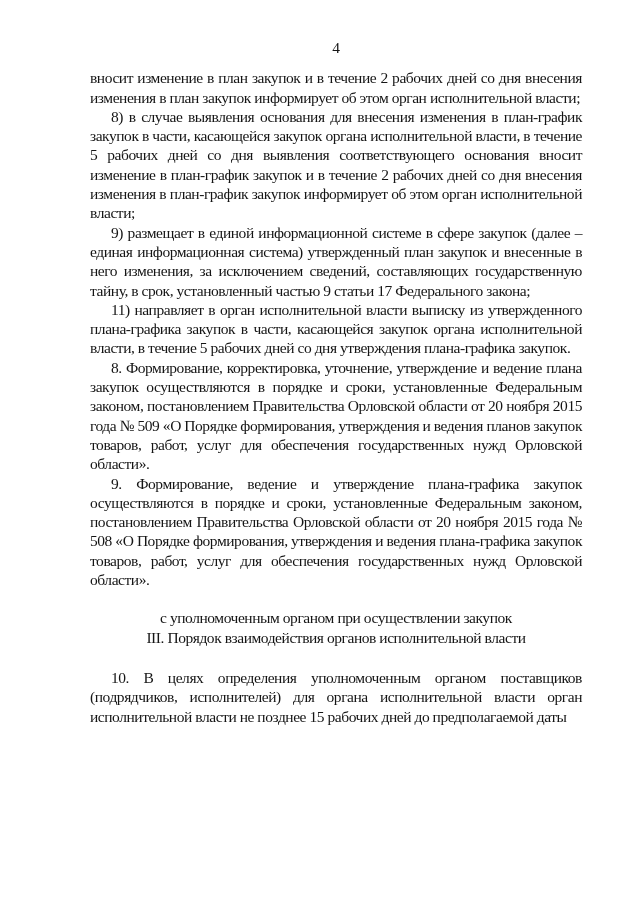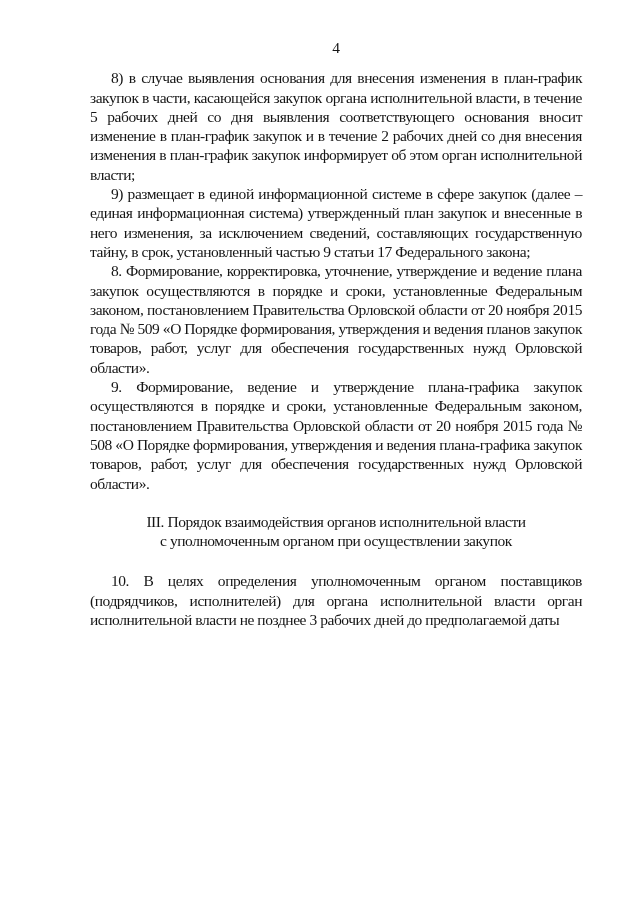--- a/index.html
+++ b/index.html
@@ -49,33 +49,35 @@
 </style>
 </head>
 <body>
 
 <div class="page">
 
   <div class="pagenum">4</div>
 
   <div class="content">
 
+    <p class="para noindent">вносит изменение в план закупок и в течение 2 рабочих дней со дня внесения изменения в план закупок информирует об этом орган исполнительной власти;</p>
 
 
     <p class="para">8) в случае выявления основания для внесения изменения в план-график закупок в части, касающейся закупок органа исполнительной власти, в течение 5 рабочих дней со дня выявления соответствующего основания вносит изменение в план-график закупок и в течение 2 рабочих дней со дня внесения изменения в план-график закупок информирует об этом орган исполнительной власти;</p>
 
     <p class="para">9) размещает в единой информационной системе в сфере закупок (далее – единая информационная система) утвержденный план закупок и внесенные в него изменения, за исключением сведений, составляющих государственную тайну, в срок, установленный частью 9 статьи 17 Федерального закона;</p>
 
 
+    <p class="para">11) направляет в орган исполнительной власти выписку из утвержденного плана-графика закупок в части, касающейся закупок органа исполнительной власти, в течение 5 рабочих дней со дня утверждения плана-графика закупок.</p>
 
     <p class="para">8. Формирование, корректировка, уточнение, утверждение и ведение плана закупок осуществляются в порядке и сроки, установленные Федеральным законом, постановлением Правительства Орловской области от 20 ноября 2015 года № 509 «О Порядке формирования, утверждения и ведения планов закупок товаров, работ, услуг для обеспечения государственных нужд Орловской области».</p>
 
     <p class="para">9. Формирование, ведение и утверждение плана-графика закупок осуществляются в порядке и сроки, установленные Федеральным законом, постановлением Правительства Орловской области от 20 ноября 2015 года № 508 «О Порядке формирования, утверждения и ведения плана-графика закупок товаров, работ, услуг для обеспечения государственных нужд Орловской области».</p>
 
     <div class="heading">
+      <div>с уполномоченным органом при осуществлении закупок</div>
       <div>III. Порядок взаимодействия органов исполнительной власти</div>
-      <div>с уполномоченным органом при осуществлении закупок</div>
     </div>
 
-    <p class="para">10. В целях определения уполномоченным органом поставщиков (подрядчиков, исполнителей) для органа исполнительной власти орган исполнительной власти не позднее 3 рабочих дней до предполагаемой даты</p>
+    <p class="para">10. В целях определения уполномоченным органом поставщиков (подрядчиков, исполнителей) для органа исполнительной власти орган исполнительной власти не позднее 15 рабочих дней до предполагаемой даты</p>
 
   </div>
 </div>
 
 </body></html>

